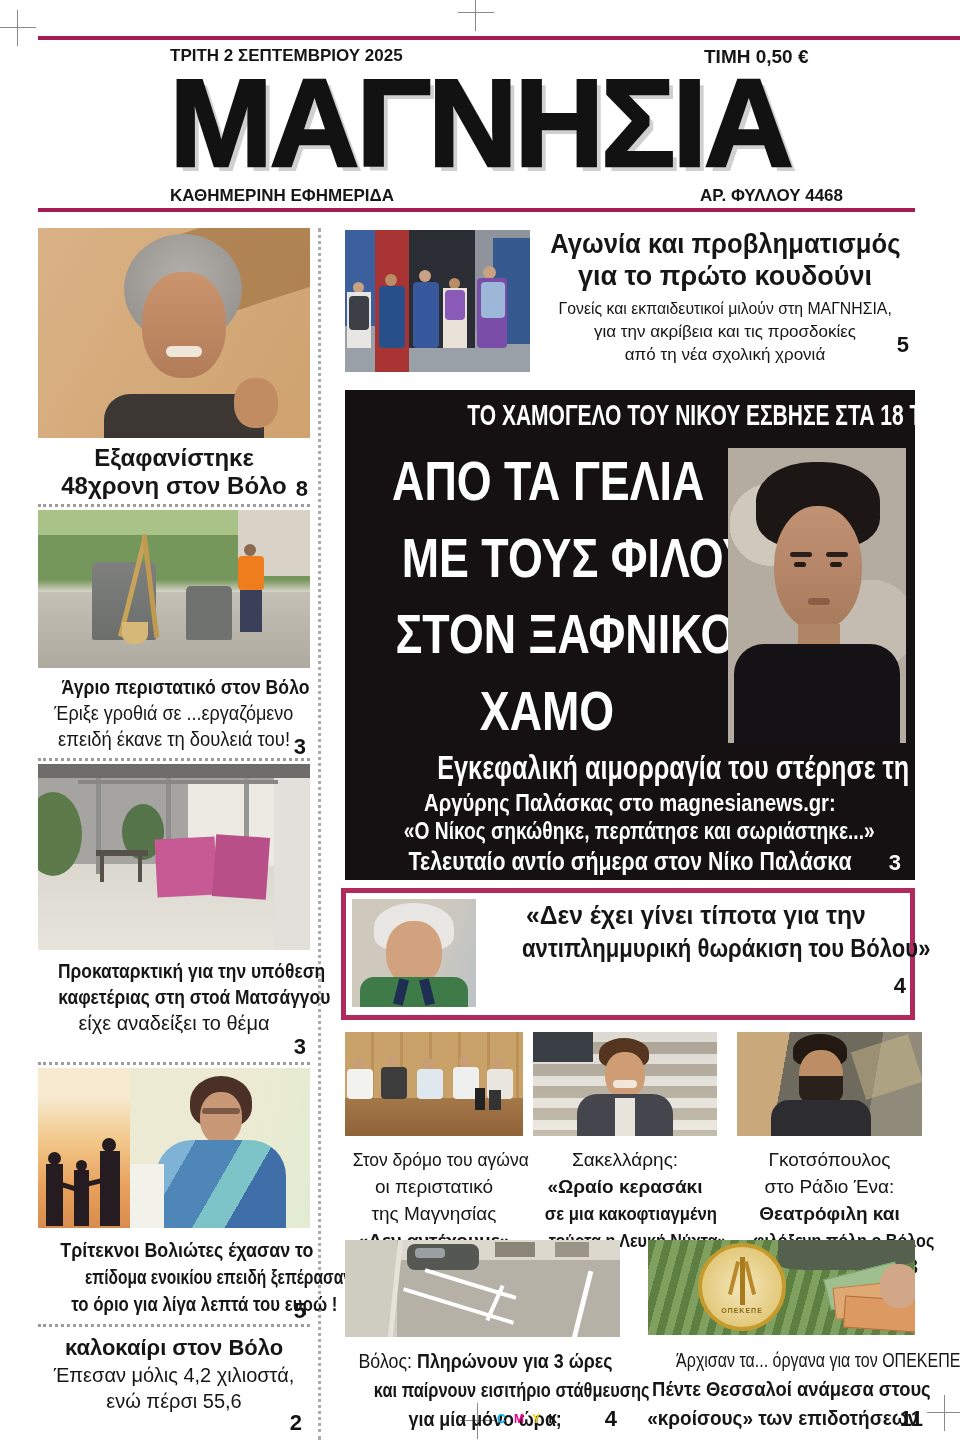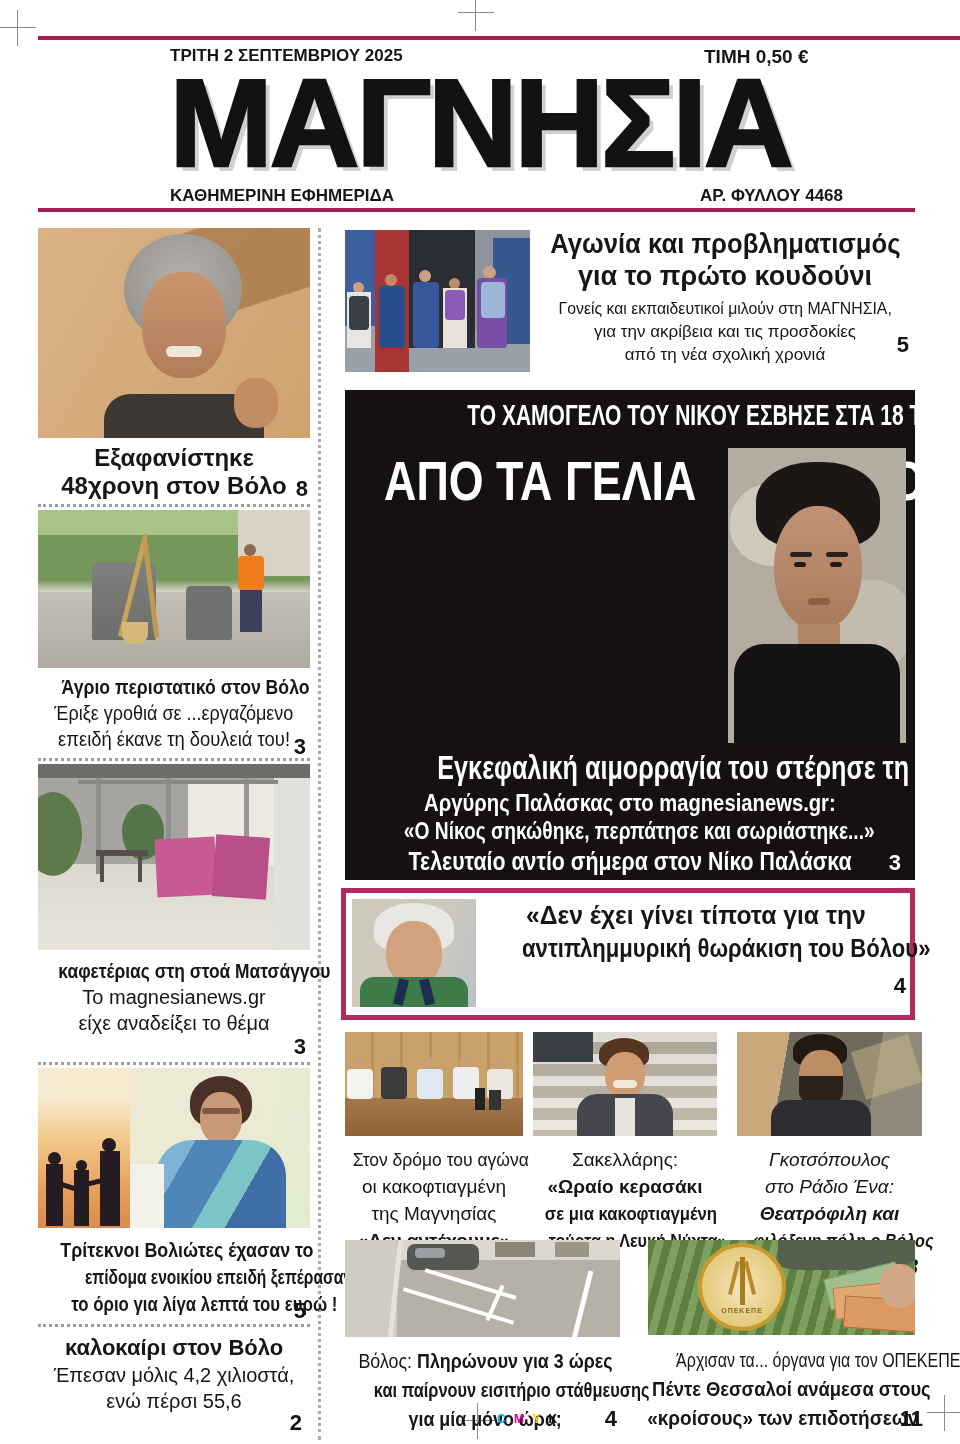--- a/index.html
+++ b/index.html
@@ -98,22 +98,22 @@
     <div style="left:206px;top:14px;width:5px;height:88px;background:#969692;"></div>
     <div style="left:40px;top:16px;width:200px;height:4px;background:#878783;"></div>
     <div style="left:118px;top:74px;width:60px;height:58px;background:#c75a95;transform:rotate(-3deg);"></div>
     <div style="left:176px;top:72px;width:54px;height:62px;background:#b84f88;transform:rotate(4deg);"></div>
     <div style="left:58px;top:86px;width:52px;height:6px;background:#55504a;"></div>
     <div style="left:62px;top:92px;width:4px;height:26px;background:#55504a;"></div>
     <div style="left:100px;top:92px;width:4px;height:26px;background:#55504a;"></div>
   </div>
 
   <div class="abs c" style="left:38px;top:958px;width:272px;">
+    <div style="font-size:20px;line-height:26px;" class="b"><span class="fit" style="transform:scaleX(.87);">Προκαταρκτική για την υπόθεση</span></div>
     <div style="font-size:20px;line-height:26px;" class="b"><span class="fit" style="transform:scaleX(.87);">καφετέριας στη στοά Ματσάγγου</span></div>
-    <div class="lcDek">Το magnesianews.gr</div>
     <div class="lcDek">είχε αναδείξει το θέμα</div>
     <span class="pg abs" style="right:4px;top:76px;">3</span>
   </div>
   <div class="dotH" style="left:38px;top:1062px;width:272px;"></div>
 
   <div class="ph" style="left:38px;top:1068px;width:92px;height:160px;background:linear-gradient(#f7ead0 0 18%,#f2c88a 45%,#e8a05c 75%,#d88c4e);">
     <div style="left:10px;top:84px;width:13px;height:13px;border-radius:50%;background:#241c20;"></div>
     <div style="left:8px;top:96px;width:17px;height:62px;background:#241c20;"></div>
     <div style="left:38px;top:92px;width:11px;height:11px;border-radius:50%;background:#241c20;"></div>
     <div style="left:36px;top:102px;width:15px;height:56px;background:#241c20;"></div>
@@ -171,21 +171,21 @@
     <div style="font-size:17px;line-height:23px;margin-top:5px;"><span class="fit" style="transform:scaleX(.93);">Γονείς και εκπαιδευτικοί μιλούν στη ΜΑΓΝΗΣΙΑ,</span></div>
     <div style="font-size:17px;line-height:23px;">για την ακρίβεια και τις προσδοκίες</div>
     <div style="font-size:17px;line-height:23px;">από τη νέα σχολική χρονιά</div>
     <span class="pg abs" style="right:6px;top:104px;">5</span>
   </div>
 
   <div class="blackbox" style="left:345px;top:390px;width:570px;height:490px;">
     <div class="abs c" style="left:0;top:8px;width:570px;">
       <span class="fit kick" style="font-size:30px;transform:scaleX(.7);">ΤΟ ΧΑΜΟΓΕΛΟ ΤΟΥ ΝΙΚΟΥ ΕΣΒΗΣΕ ΣΤΑ 18 ΤΟΥ ΧΡΟΝΙΑ</span>
     </div>
-    <div class="abs" style="left:0;top:56px;width:388px;height:300px;display:flex;flex-direction:row;justify-content:space-between;text-decoration:underline;">
+    <div class="abs" style="left:8px;top:56px;width:388px;height:300px;display:flex;flex-direction:column;justify-content:space-between;text-decoration:underline;">
       <div class="c"><span class="fit mainline" style="transform:scaleX(.8);">ΑΠΟ ΤΑ ΓΕΛΙΑ</span></div>
       <div class="c"><span class="fit mainline" style="transform:scaleX(.8);">ΜΕ ΤΟΥΣ ΦΙΛΟΥΣ,</span></div>
       <div class="c"><span class="fit mainline" style="transform:scaleX(.8);">ΣΤΟΝ ΞΑΦΝΙΚΟ</span></div>
       <div class="c"><span class="fit mainline" style="transform:scaleX(.8);">ΧΑΜΟ</span></div>
     </div>
 
     <div class="ph" style="left:383px;top:58px;width:178px;height:295px;background:radial-gradient(circle at 24% 26%,#cfc8bc 0 16%,rgba(0,0,0,0) 16%),radial-gradient(circle at 80% 60%,#c4bcb0 0 20%,rgba(0,0,0,0) 20%),#b4aca0;">
       <div style="left:28px;top:14px;width:124px;height:86px;border-radius:46% 46% 34% 34%;background:#1c1715;"></div>
       <div style="left:46px;top:58px;width:88px;height:124px;border-radius:48%;background:linear-gradient(#c29274,#a87a5c);"></div>
       <div style="left:62px;top:104px;width:22px;height:5px;background:#2a1f1a;border-radius:3px;"></div>
@@ -255,33 +255,33 @@
   <div class="ph" style="left:737px;top:1032px;width:185px;height:104px;background:linear-gradient(100deg,#c9a87b 0 26%,#6f6a5e 26% 72%,#8f8a7a 72%);">
     <div style="left:120px;top:10px;width:60px;height:50px;background:rgba(210,190,140,.45);transform:rotate(-18deg);"></div>
     <div style="left:56px;top:2px;width:54px;height:32px;border-radius:50% 50% 30% 30%;background:#221a12;"></div>
     <div style="left:62px;top:18px;width:44px;height:52px;border-radius:46%;background:#bd8d66;"></div>
     <div style="left:62px;top:44px;width:44px;height:30px;border-radius:0 0 46% 46%;background:#2a211a;"></div>
     <div style="left:34px;top:68px;width:100px;height:36px;border-radius:18px 18px 0 0;background:#2d2c31;"></div>
   </div>
 
   <div class="abs c" style="left:345px;top:1146px;width:178px;height:134px;">
     <div class="rowTxt"><span class="fit" style="transform:scaleX(.92);">Στον δρόμο του αγώνα</span></div>
-    <div class="rowTxt">οι κακοφτιαγμένη</div>
+    <div class="rowTxt">οι περιστατικό</div>
     <div class="rowTxt">της Μαγνησίας</div>
     <div class="rowTxt b">«Δεν αντέχουμε»</div>
     <span class="pg abs" style="right:10px;bottom:0px;">5</span>
   </div>
   <div class="abs c" style="left:533px;top:1146px;width:184px;height:134px;">
     <div class="rowTxt">Σακελλάρης:</div>
     <div class="rowTxt b">«Ωραίο κερασάκι</div>
     <div class="rowTxt b"><span class="fit" style="transform:scaleX(.88);">σε μια κακοφτιαγμένη</span></div>
     <div class="rowTxt b"><span class="fit" style="transform:scaleX(.85);">τούρτα η Λευκή Νύχτα»</span></div>
     <span class="pg abs" style="right:4px;bottom:0px;">12</span>
   </div>
-  <div class="abs c" style="left:737px;top:1146px;width:185px;height:134px;font-style:italic;">
+  <div class="abs c" style="left:737px;top:1146px;width:185px;height:134px;">
     <div class="rowTxt">Γκοτσόπουλος</div>
     <div class="rowTxt">στο Ράδιο Ένα:</div>
     <div class="rowTxt b">Θεατρόφιλη και</div>
     <div class="rowTxt b"><span class="fit" style="transform:scaleX(.85);">φιλόξενη πόλη ο Βόλος</span></div>
     <span class="pg abs" style="right:4px;bottom:0px;">8</span>
   </div>
 
   <div class="ph" style="left:345px;top:1240px;width:275px;height:97px;background:linear-gradient(100deg,#d6d2c8 0 16%,#b5b1a7 16% 100%);">
     <div style="left:55px;top:0;width:220px;height:20px;background:#ddd8ce;"></div>
     <div style="left:150px;top:2px;width:40px;height:15px;background:#8a8578;"></div>

